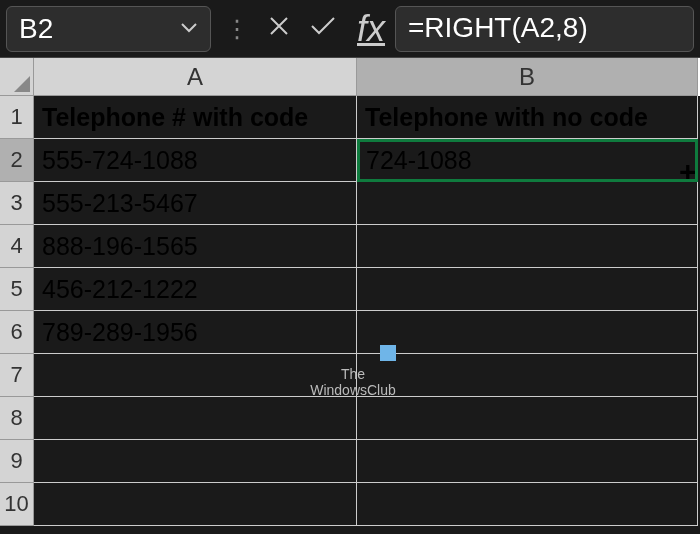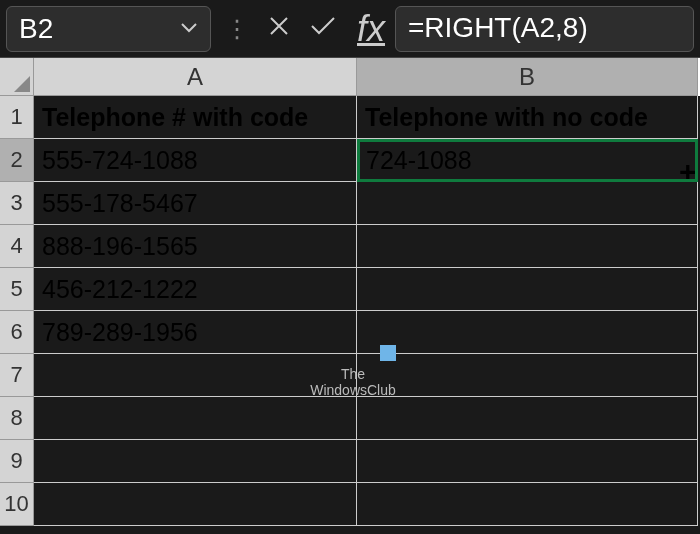--- a/index.html
+++ b/index.html
@@ -269,21 +269,21 @@
       <div class="cell col-b header-cell">Telephone with no code</div>
     </div>
     <div class="grid-row">
       <div class="cell col-a">555-724-1088</div>
       <div class="cell col-b selected">
         <span>724-1088</span>
         <span class="fill-handle">+</span>
       </div>
     </div>
     <div class="grid-row">
-      <div class="cell col-a">555-178-5467</div>
+      <div class="cell col-a">555-213-5467</div>
       <div class="cell col-b"></div>
     </div>
     <div class="grid-row">
       <div class="cell col-a">888-196-1565</div>
       <div class="cell col-b"></div>
     </div>
     <div class="grid-row">
       <div class="cell col-a">456-212-1222</div>
       <div class="cell col-b"></div>
     </div>

